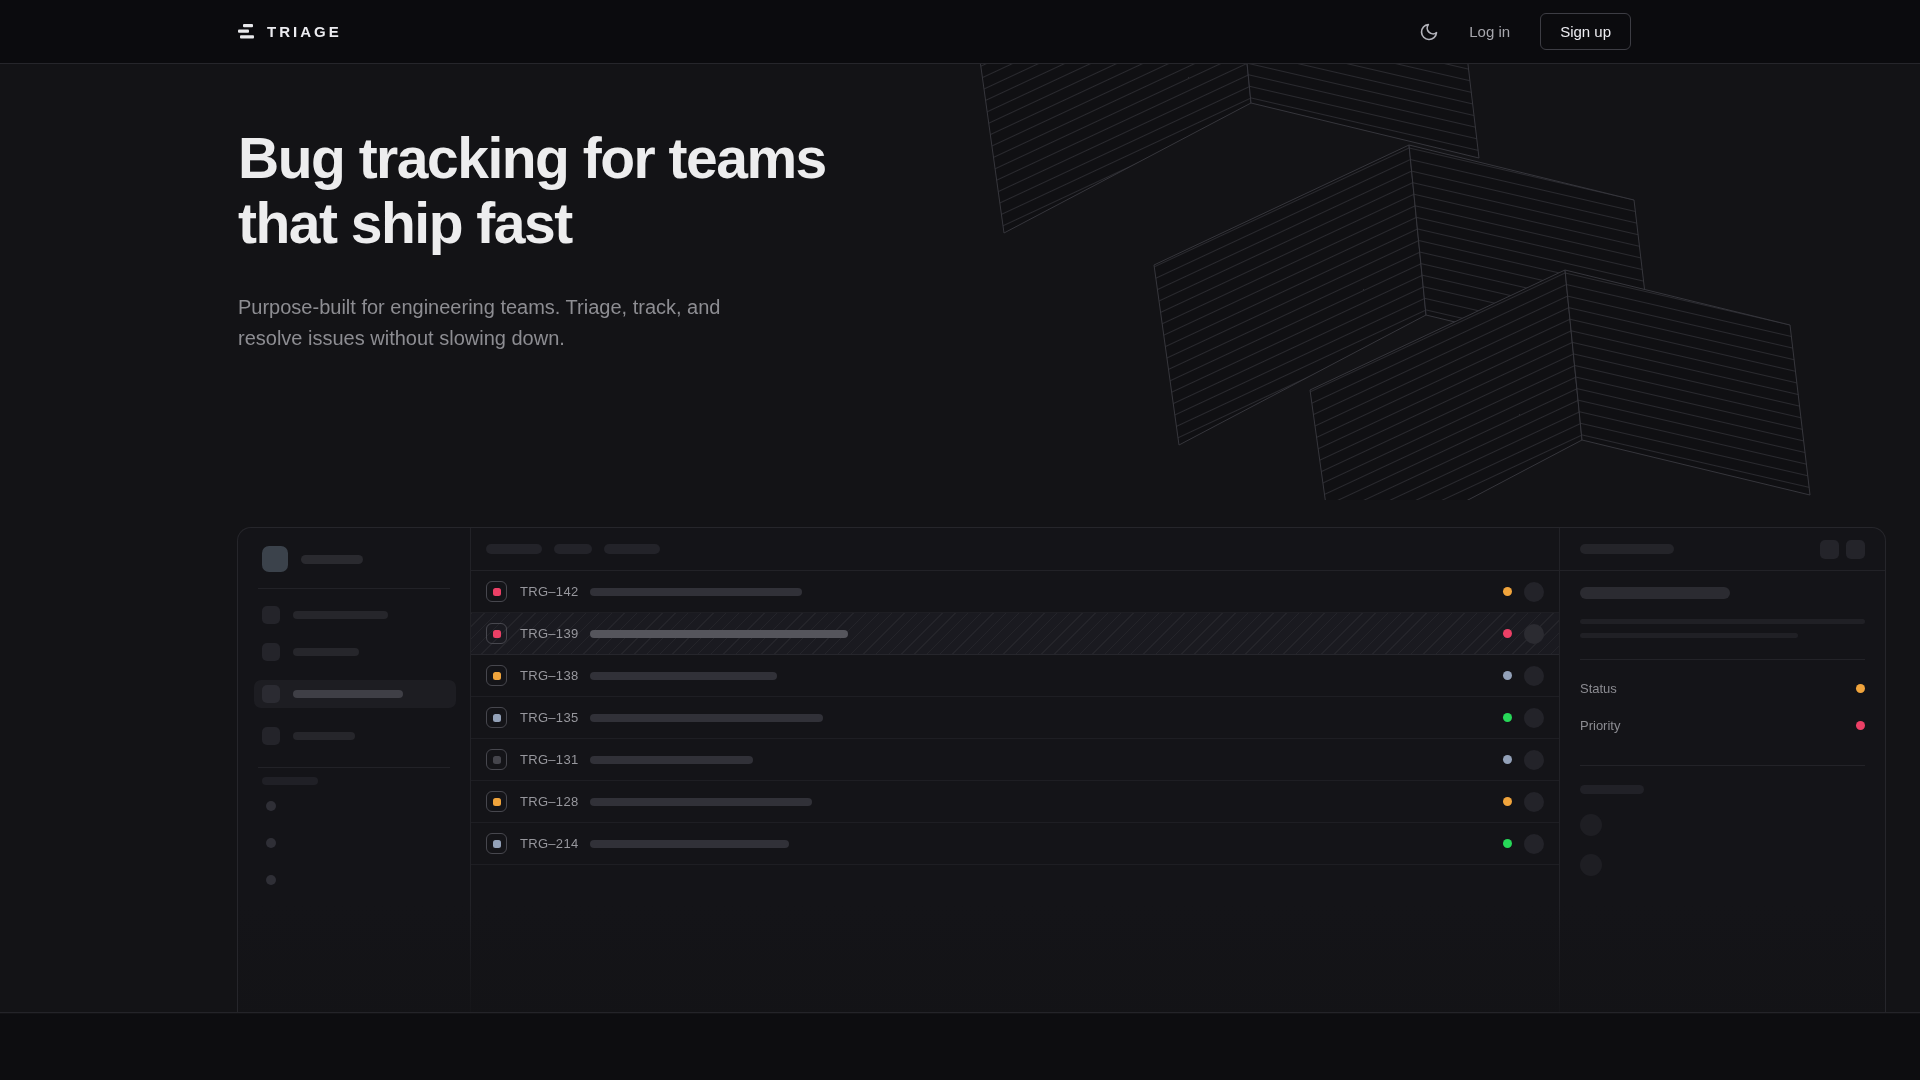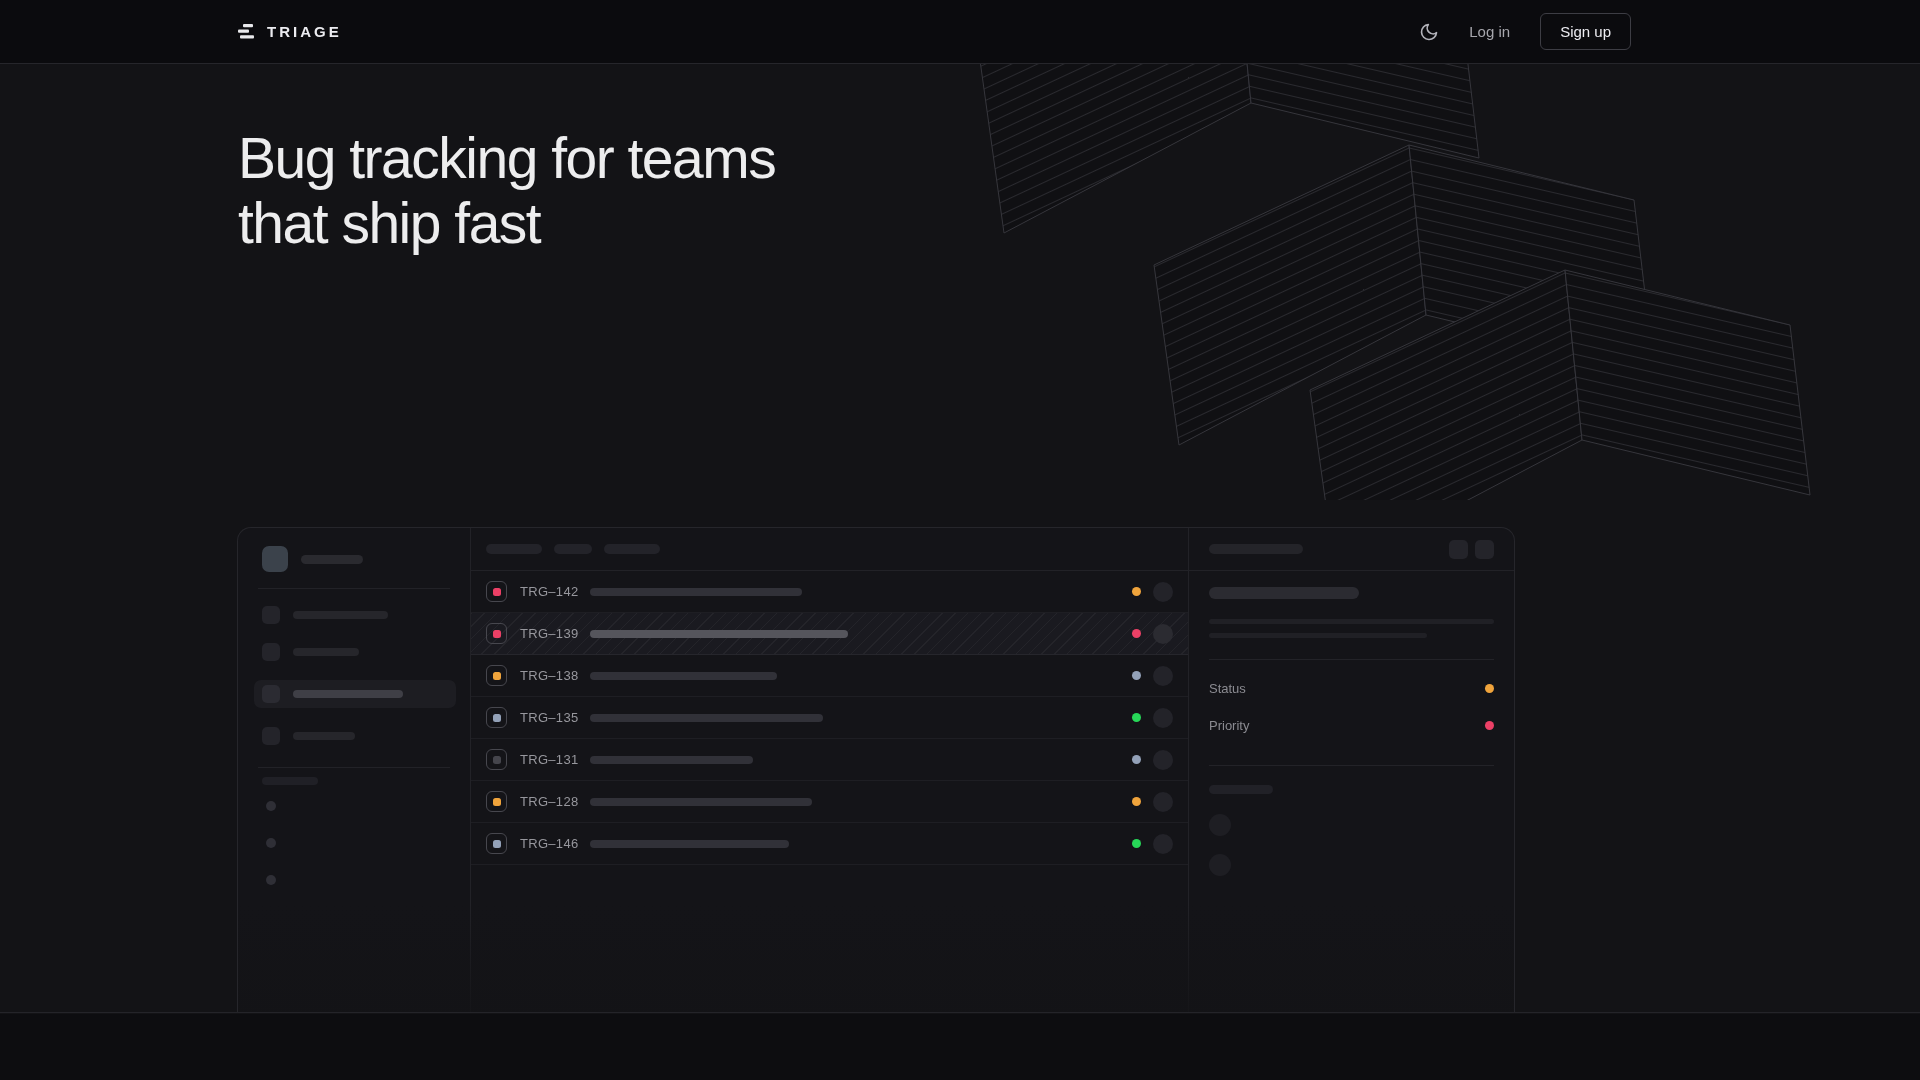--- a/index.html
+++ b/index.html
@@ -28,36 +28,36 @@
     border:1px solid #3d3d44; border-radius:6px; padding:9px 19px;
     font-family:inherit; cursor:pointer;
   }
 
   
   .hero {
     position:absolute; top:64px; left:0; width:1920px; height:949px;
     border-bottom:1px solid #242429; overflow:hidden;
   }
   .hero-copy { position:relative; z-index:2; margin-left:238px; padding-top:62px; width:760px; }
-  .hero-title { font-size:57px; line-height:65px; font-weight:400; letter-spacing:-1.5px; color:#ededee; }
+  .hero-title { font-size:57px; line-height:65px; font-weight:700; letter-spacing:-1.5px; color:#ededee; }
   .hero-sub { margin-top:36px; font-size:20px; line-height:31px; color:#8d8d92; }
   .cta-btn {
     margin-top:47px; display:inline-flex; align-items:center; gap:13px;
     background:#e9e9e8; color:#17171a; border:none; border-radius:2px;
     padding:15px 26px; font-size:16.5px; font-weight:bold; font-family:inherit; cursor:pointer;
   }
   .cta-arrow { font-size:18px; line-height:16px; font-weight:bold; }
 
   
   .decor { position:absolute; top:0; right:0; width:1020px; height:436px; z-index:1; }
 
   
   .mock {
     position:absolute; left:237px; top:463px; 
-    width:1278px; height:486px;
+    width:1649px; height:486px;
     background:#141418; border:1px solid #26262b; border-bottom:none;
     border-radius:14px 14px 0 0;
     display:flex; z-index:3; overflow:hidden;
   }
   .mock-fade {
     position:absolute; left:0; bottom:0; width:100%; height:110px;
     background:linear-gradient(to bottom, rgba(19,19,22,0), rgba(19,19,22,0.85));
     pointer-events:none; z-index:4;
   }
 
@@ -173,20 +173,24 @@
       <polygon points="0,120 255,0 272,170 25,300" fill="url(#hatchL)" stroke="#36363c" stroke-width="1"></polygon>
       <polygon points="255,0 480,55 500,225 272,170" fill="url(#hatchR)" stroke="#36363c" stroke-width="1"></polygon>
     </g>
   </svg>
 
   <div class="hero-copy">
     <h1 class="hero-title">
       <span>Bug tracking for teams</span><br>
       <span>that ship fast</span>
     </h1>
+    <div class="hero-sub">
+      <span>Purpose-built for engineering teams. Triage, track, and</span><br>
+      <span>resolve issues without slowing down.</span>
+    </div>
   </div>
 
   <div class="mock">
 
     <div class="side">
       <div class="ws-row">
         <span class="ws-avatar"></span>
         <span class="ws-pill"></span>
       </div>
       <div class="side-div"></div>
@@ -298,21 +302,21 @@
             <span class="issue-title-bar" style="width: 222px;"></span>
             <span class="row-spacer"></span>
             <span class="status-dot" style="background: rgb(240, 164, 60);"></span>
             <span class="row-avatar"></span>
           </div>
 
           <div class="issue-row">
             <span class="issue-icon">
               <span class="issue-icon-dot" style="background: rgb(147, 161, 184);"></span>
             </span>
-            <span class="issue-id">TRG–146</span>
+            <span class="issue-id">TRG–214</span>
             <span class="issue-title-bar" style="width: 199px;"></span>
             <span class="row-spacer"></span>
             <span class="status-dot" style="background: rgb(39, 216, 88);"></span>
             <span class="row-avatar"></span>
           </div>
         </div>
     </div>
 
     <div class="detail">
       <div class="detail-head">

